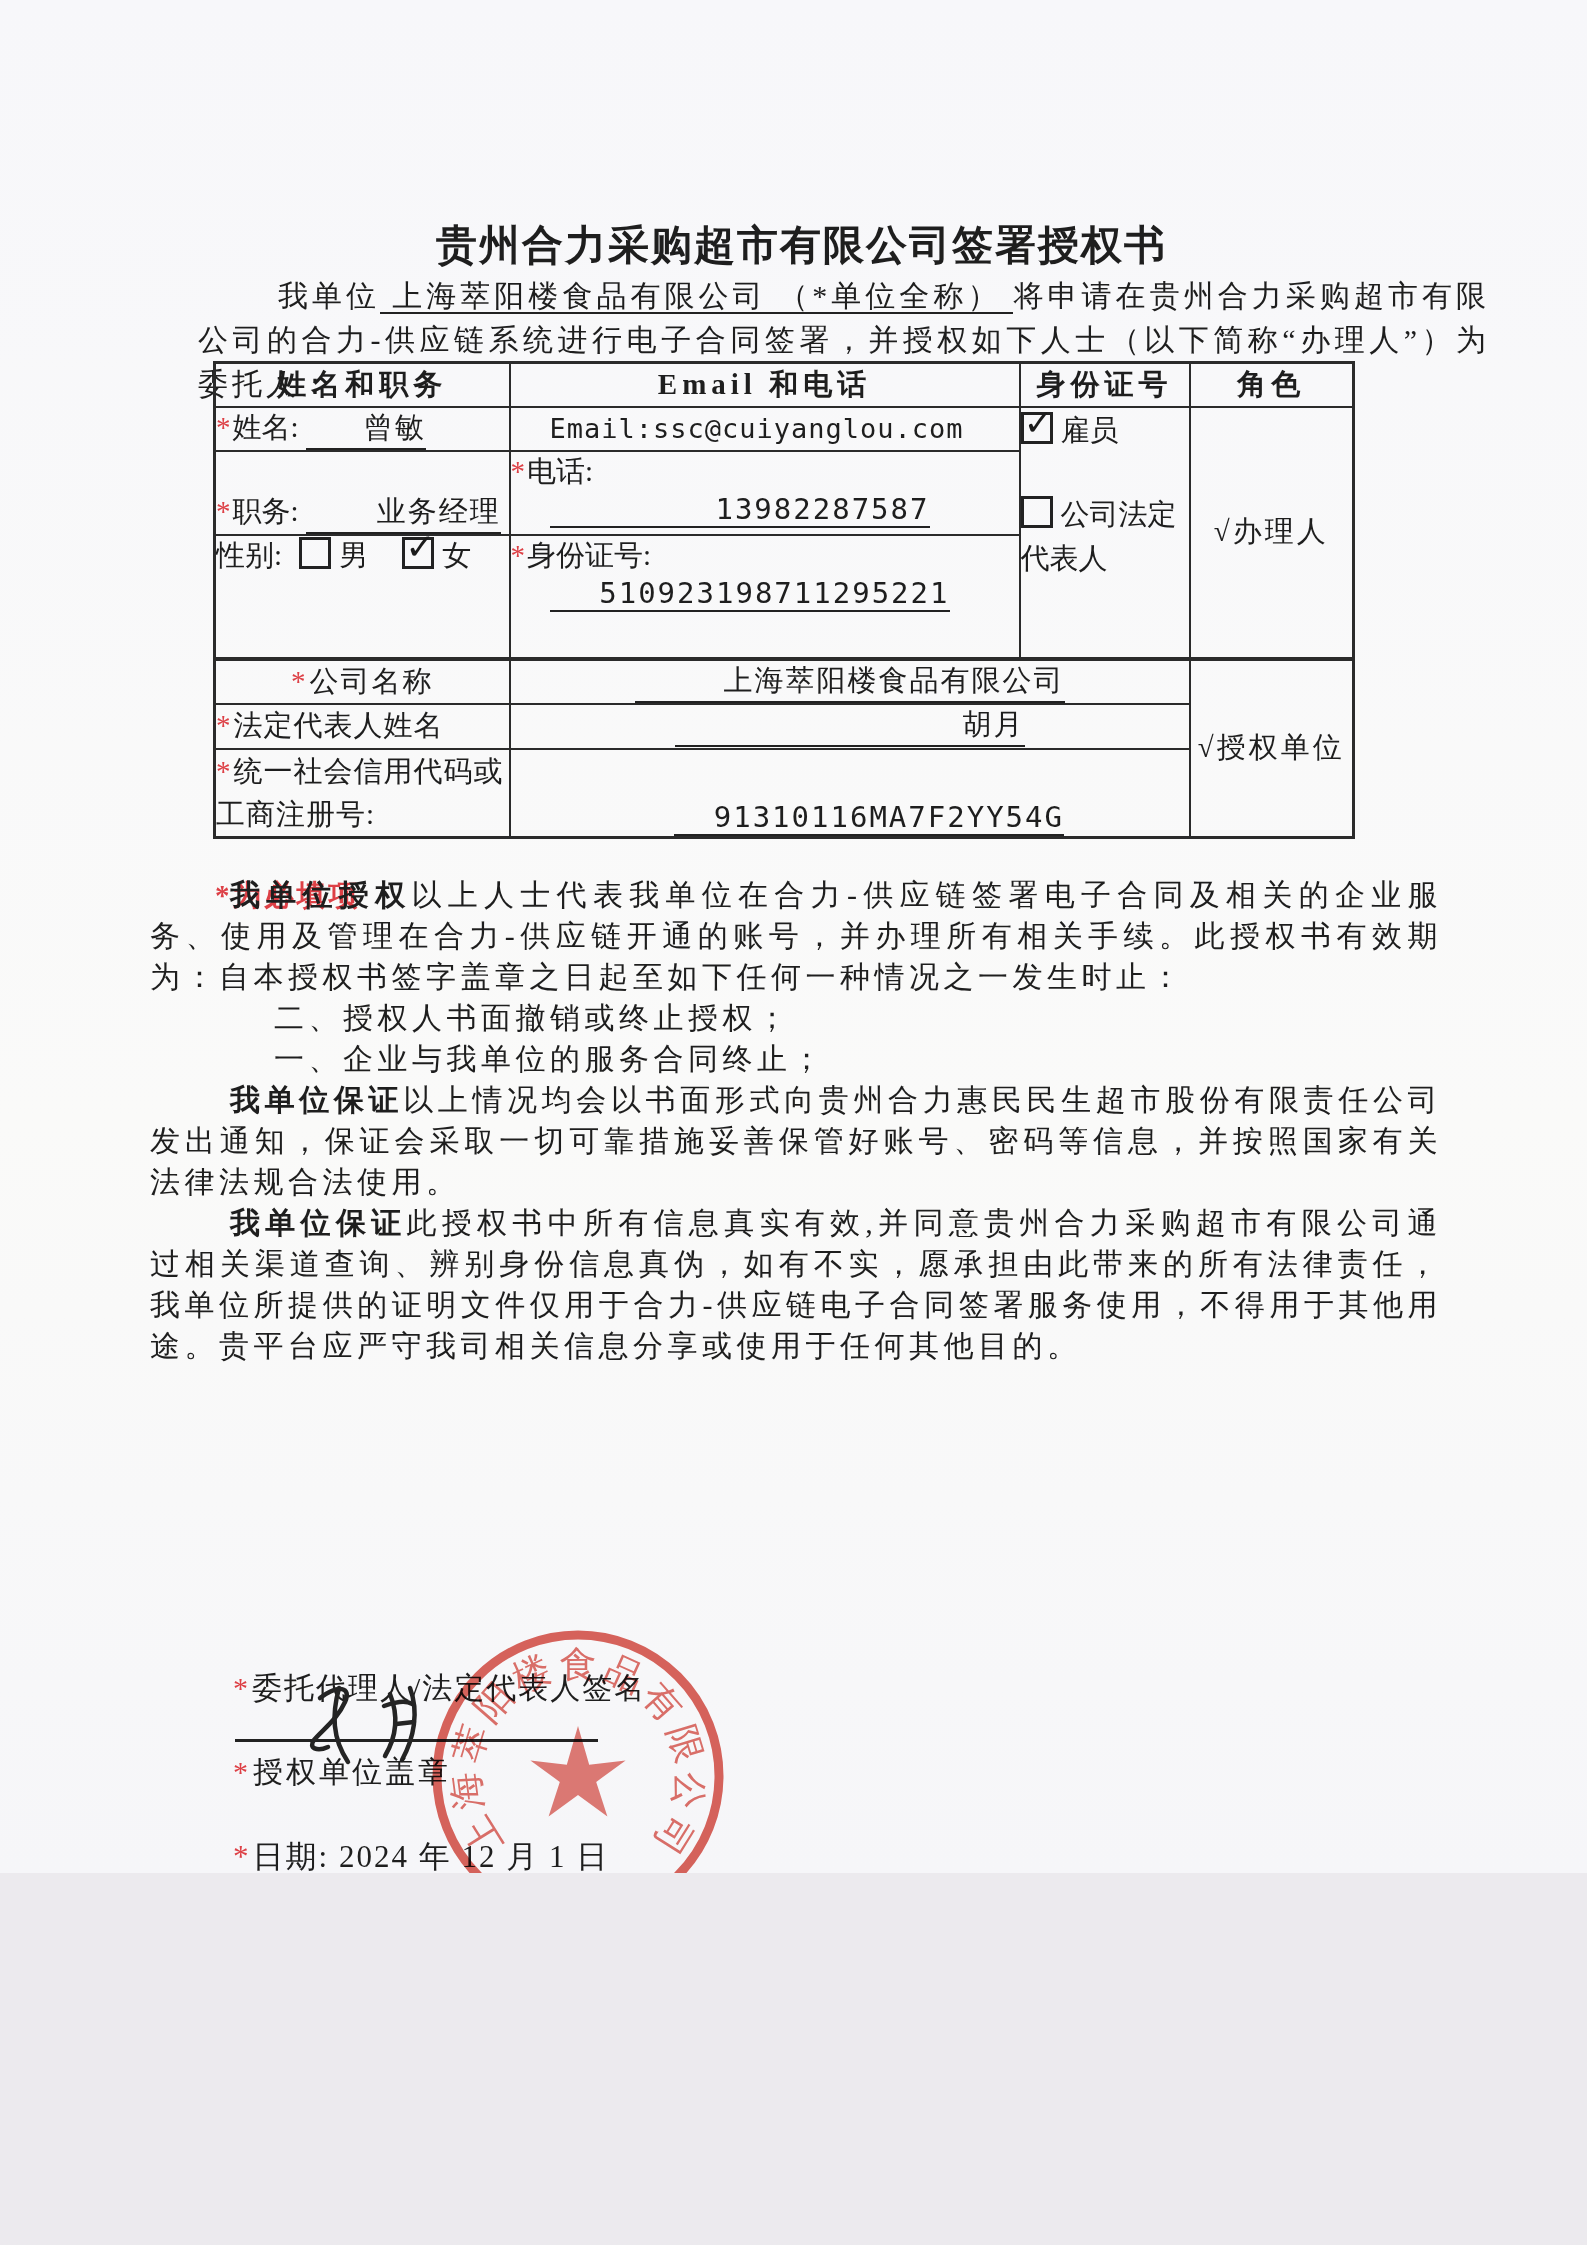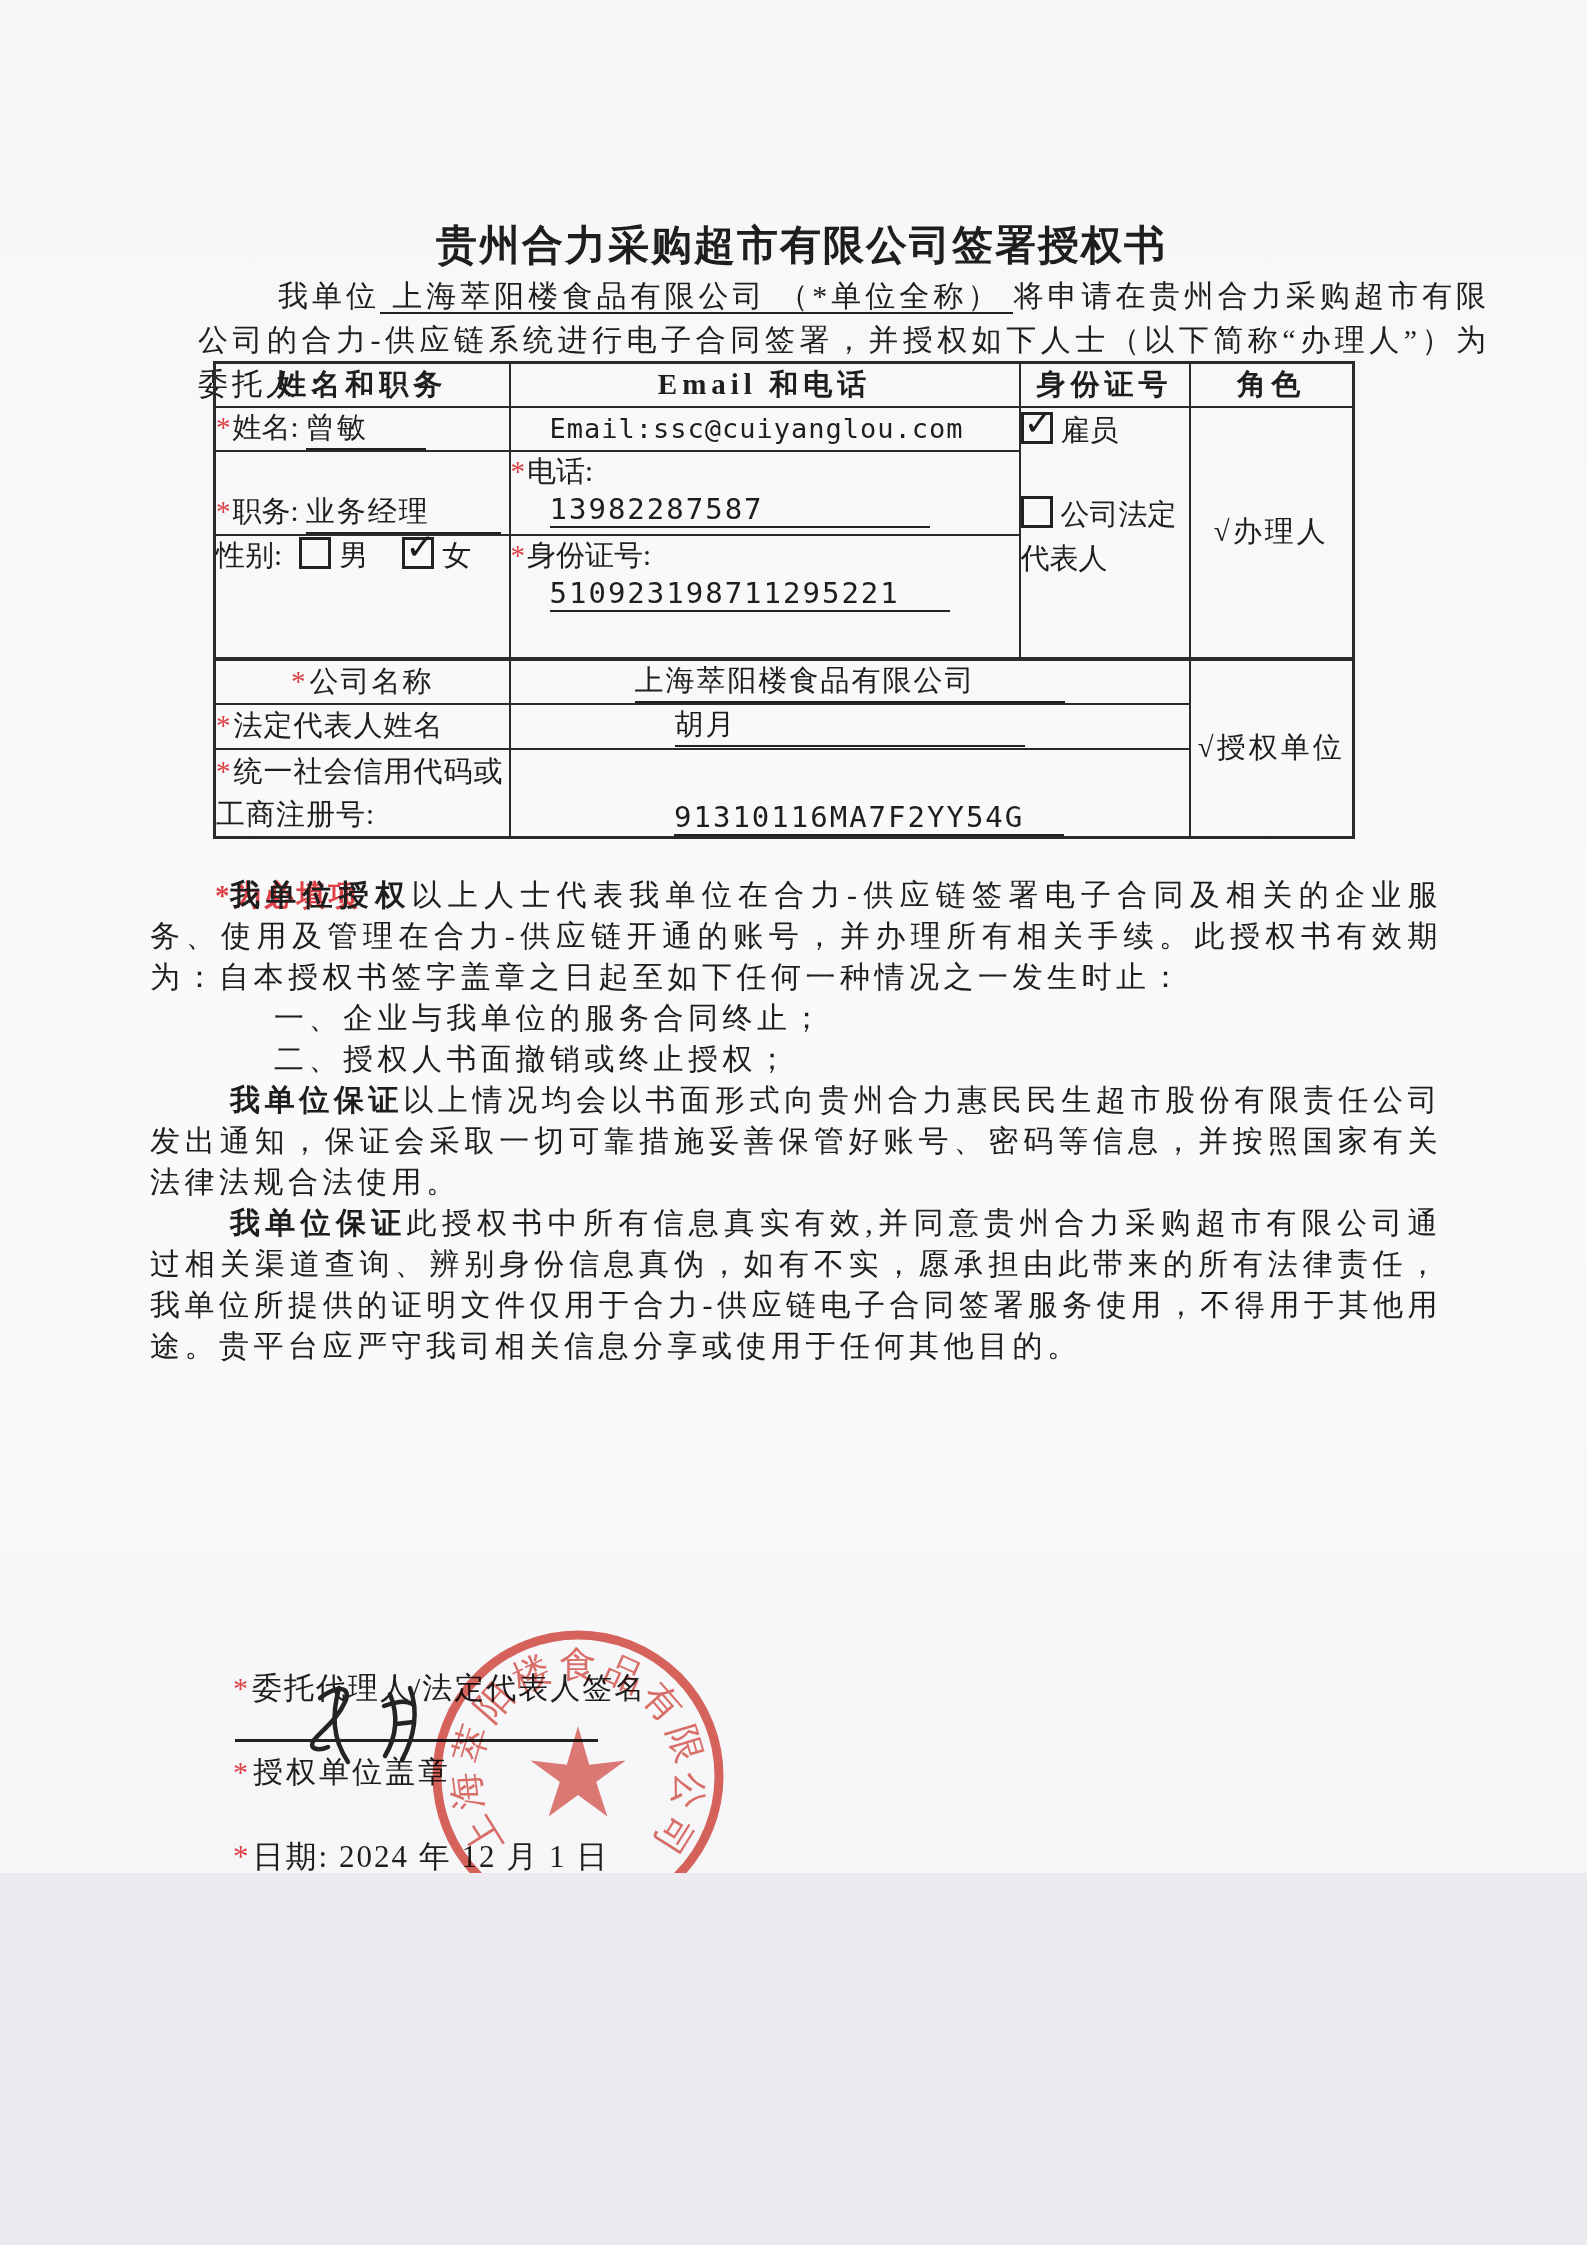--- a/index.html
+++ b/index.html
@@ -35,21 +35,21 @@
   .c-gender{vertical-align:top;padding:28px 0 0 14px;}
   .c-id{vertical-align:top;padding:12px 0 0 16px;}
   .c-emp{vertical-align:top;padding:72px 0 0 14px;line-height:44px;}
   .emp-line1{margin-bottom:40px;}
   .c-role{text-align:center;vertical-align:middle;letter-spacing:3px;font-size:30px;}
   .c-complabel{vertical-align:middle;text-align:center;letter-spacing:2px;}
   .c-leftlabel{vertical-align:middle;text-align:left;padding-left:14px;letter-spacing:1px;}
   .c-credlabel{vertical-align:middle;text-align:left;padding-left:14px;line-height:43px;letter-spacing:1px;}
   .c-val{vertical-align:middle;text-align:center;}
   .c-val-bottom{vertical-align:bottom;text-align:center;padding-bottom:12px;}
-  .uv{display:inline-block;border-bottom:2px solid #222;text-align:left;letter-spacing:2px;}
+  .uv{display:inline-block;border-bottom:2px solid #222;text-align:right;letter-spacing:2px;}
   .uv.mono{letter-spacing:2px;font-size:29px;}
   .w-name{min-width:120px;}
   .w-phone{min-width:380px;}
   .w-id{min-width:400px;}
   .w-comp{min-width:430px;}
   .w-legal{min-width:350px;}
   .w-cred{min-width:390px;}
   
   .cb{display:inline-block;width:26px;height:26px;border:3px solid #222;
     position:relative;vertical-align:-4px;margin-right:8px;}
@@ -161,22 +161,22 @@
         <span class="uv mono w-cred">91310116MA7F2YY54G</span>
       </td>
     </tr>
   </tbody>
     </table>
 
   <div class="note red"><span>*</span><span>为必填项</span></div>
 
   <div class="bodytext">
     <p><b>我单位授权</b><span>以上人士代表我单位在合力-供应链签署电子合同及相关的企业服务、使用及管理在合力-供应链开通的账号，并办理所有相关手续。此授权书有效期为：自本授权书签字盖章之日起至如下任何一种情况之一发生时止：</span></p>
+    <p class="li">二、授权人书面撤销或终止授权；</p>
     <p class="li">一、企业与我单位的服务合同终止；</p>
-    <p class="li">二、授权人书面撤销或终止授权；</p>
     <p><b>我单位保证</b><span>以上情况均会以书面形式向贵州合力惠民民生超市股份有限责任公司发出通知，保证会采取一切可靠措施妥善保管好账号、密码等信息，并按照国家有关法律法规合法使用。</span></p>
     <p><b>我单位保证</b><span>此授权书中所有信息真实有效,并同意贵州合力采购超市有限公司通过相关渠道查询、辨别身份信息真伪，如有不实，愿承担由此带来的所有法律责任，我单位所提供的证明文件仅用于合力-供应链电子合同签署服务使用，不得用于其他用途。贵平台应严守我司相关信息分享或使用于任何其他目的。</span></p>
   </div>
 
   <div class="sig-label"><span class="req">*</span><span>委托代理人/法定代表人签名</span></div>
 
   <div class="sig-line"></div>
 
   <svg class="scribble" viewBox="0 0 170 90">
     <g fill="none" stroke="#242424" stroke-width="4.5" stroke-linecap="round">

